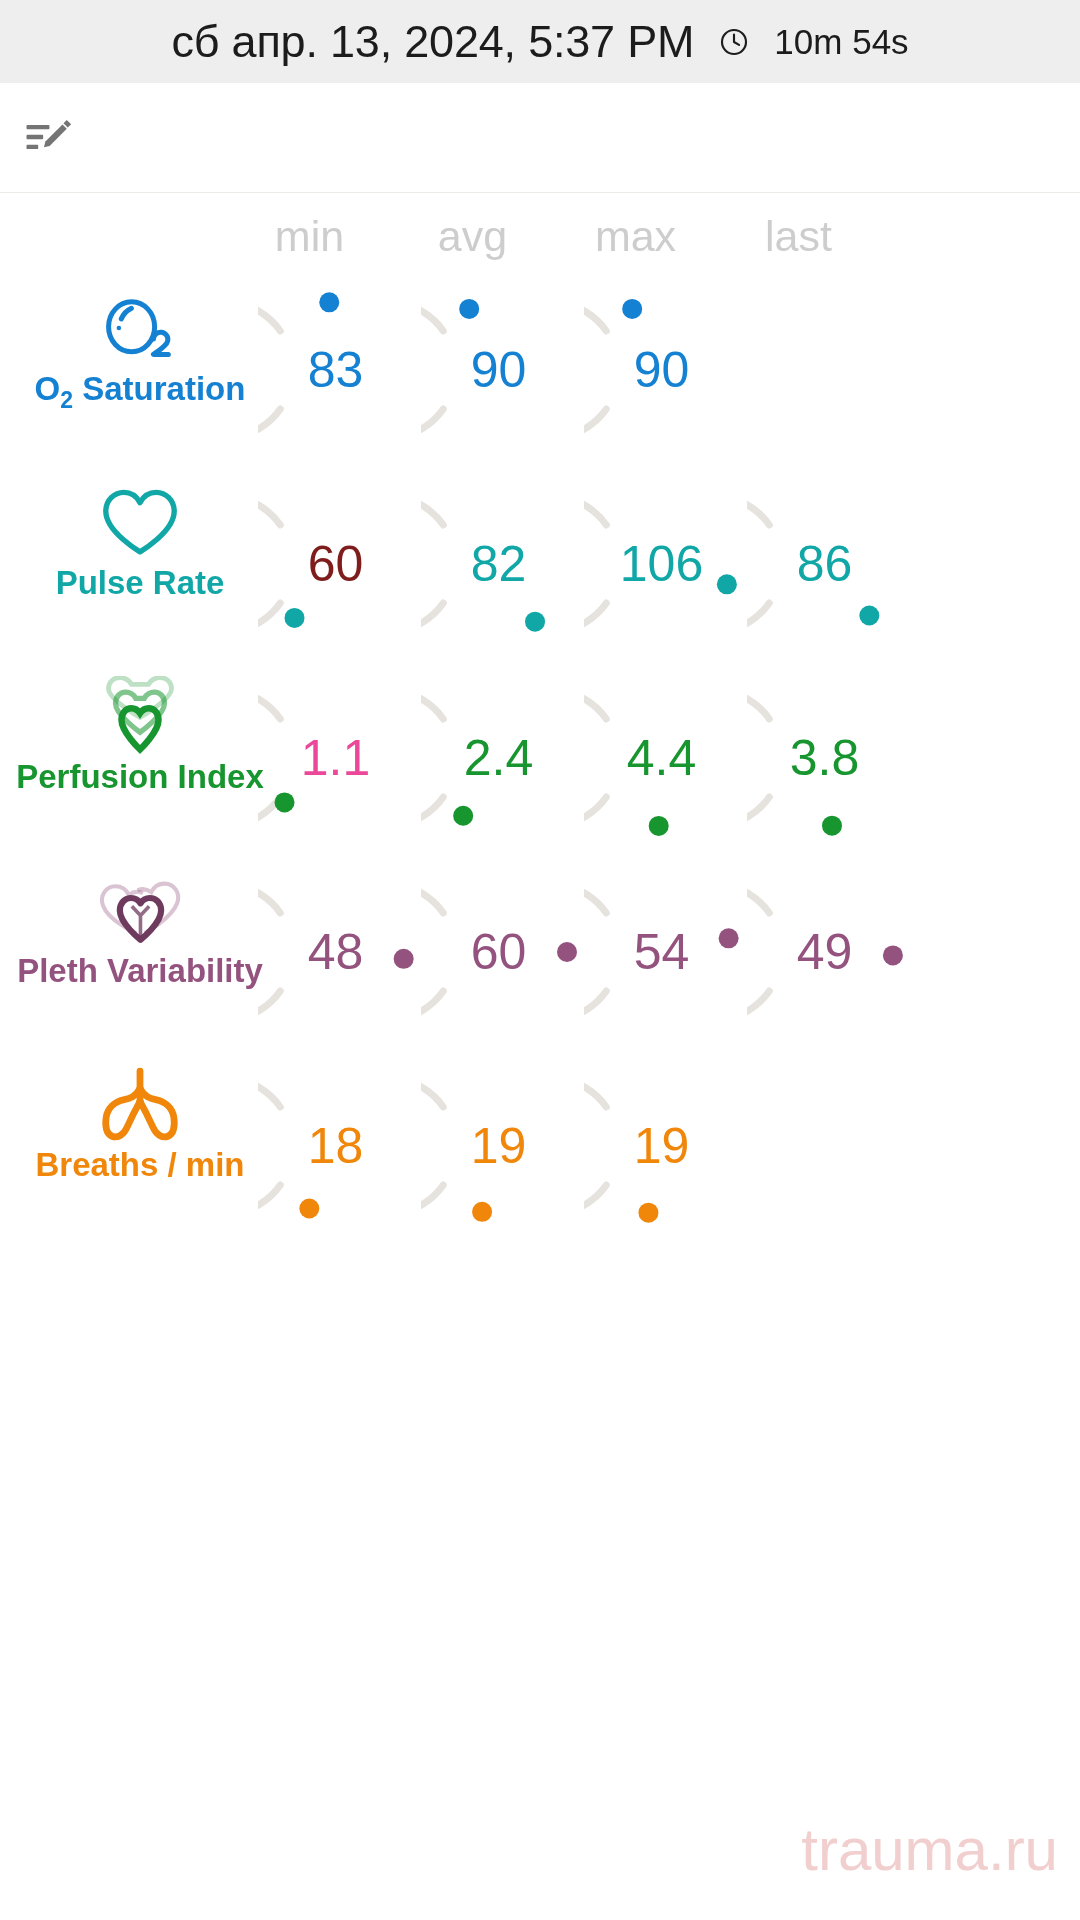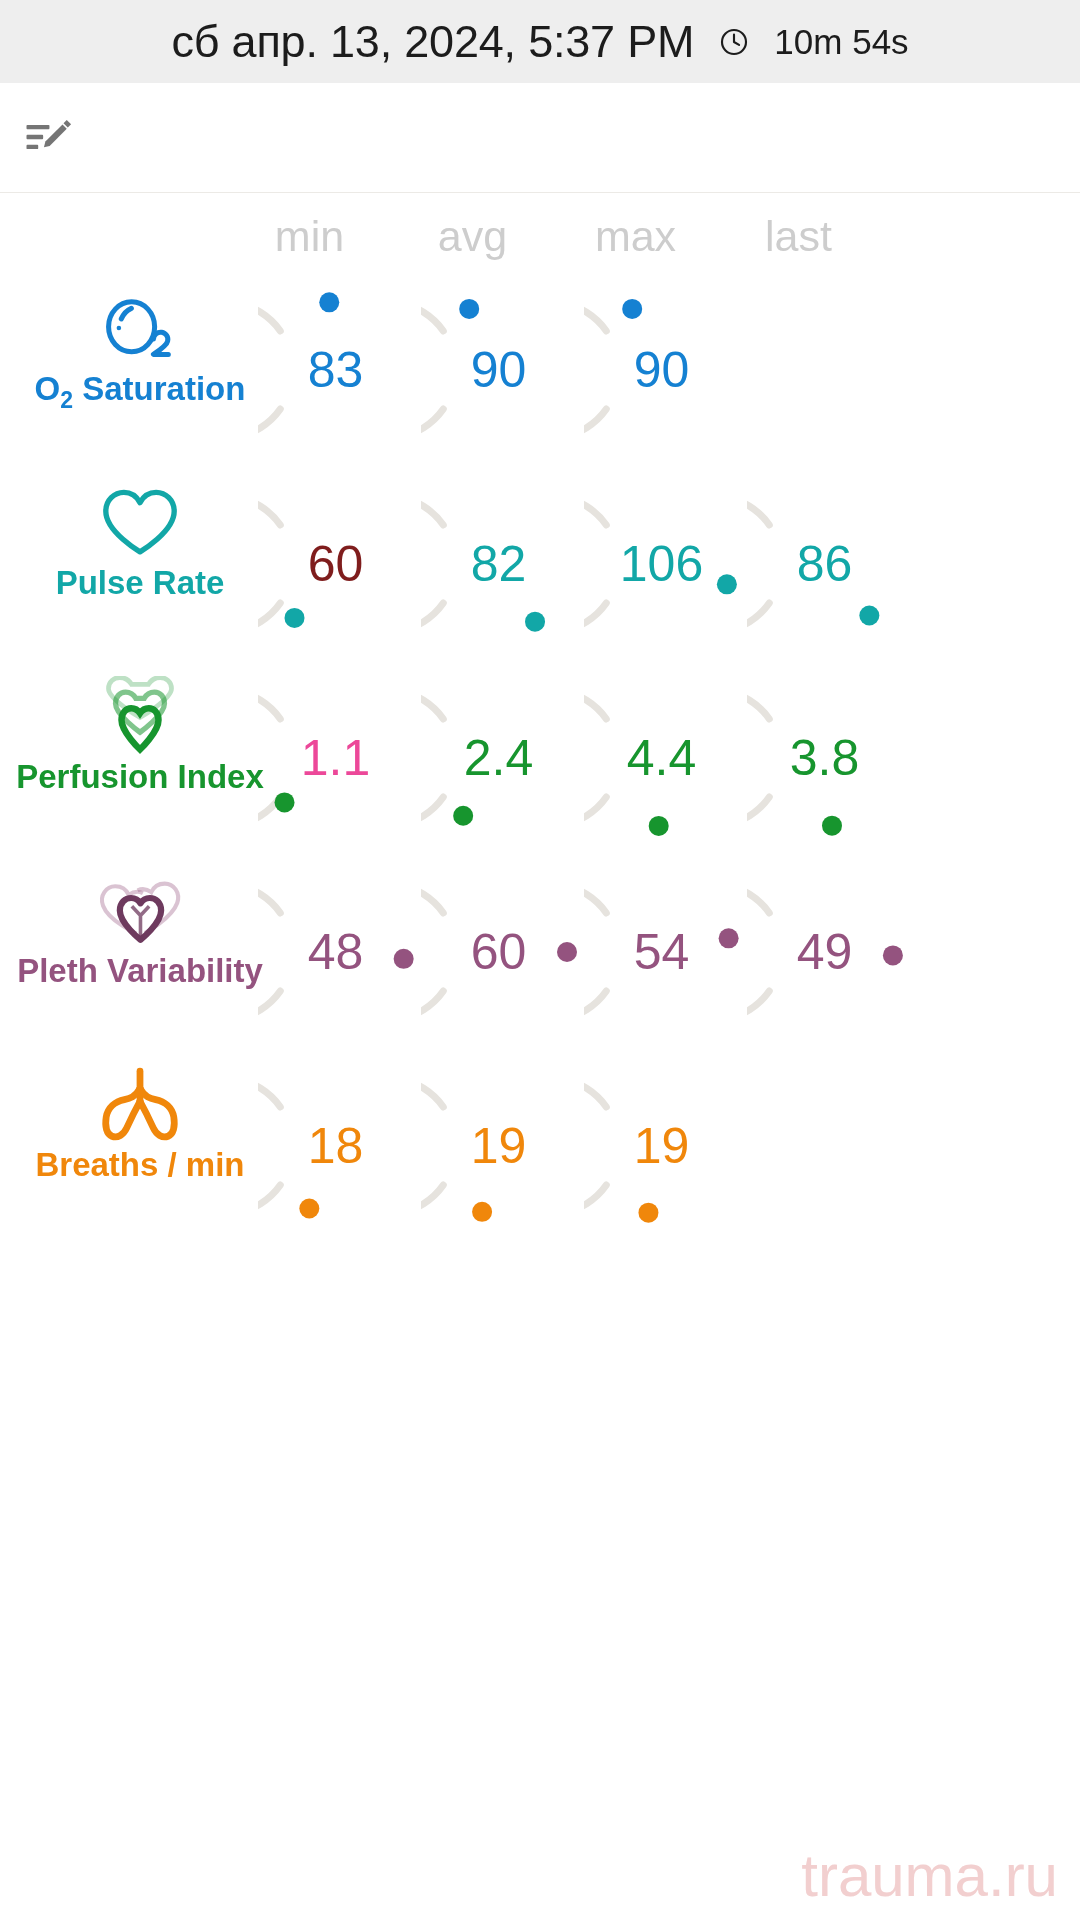--- a/index.html
+++ b/index.html
@@ -141,21 +141,21 @@
     z-index: 2;
     font-size: 50px;
     line-height: 1;
     white-space: nowrap;
   }
 
   
   .watermark {
     position: absolute;
     right: 22px;
-    bottom: 10px;
+    bottom: 36px;
     font-size: 60px;
     color: #f2cfcf;
     letter-spacing: 0px;
     user-select: none;
   }
 </style>
 </head>
 <body>
 
 <div class="header-bar">

